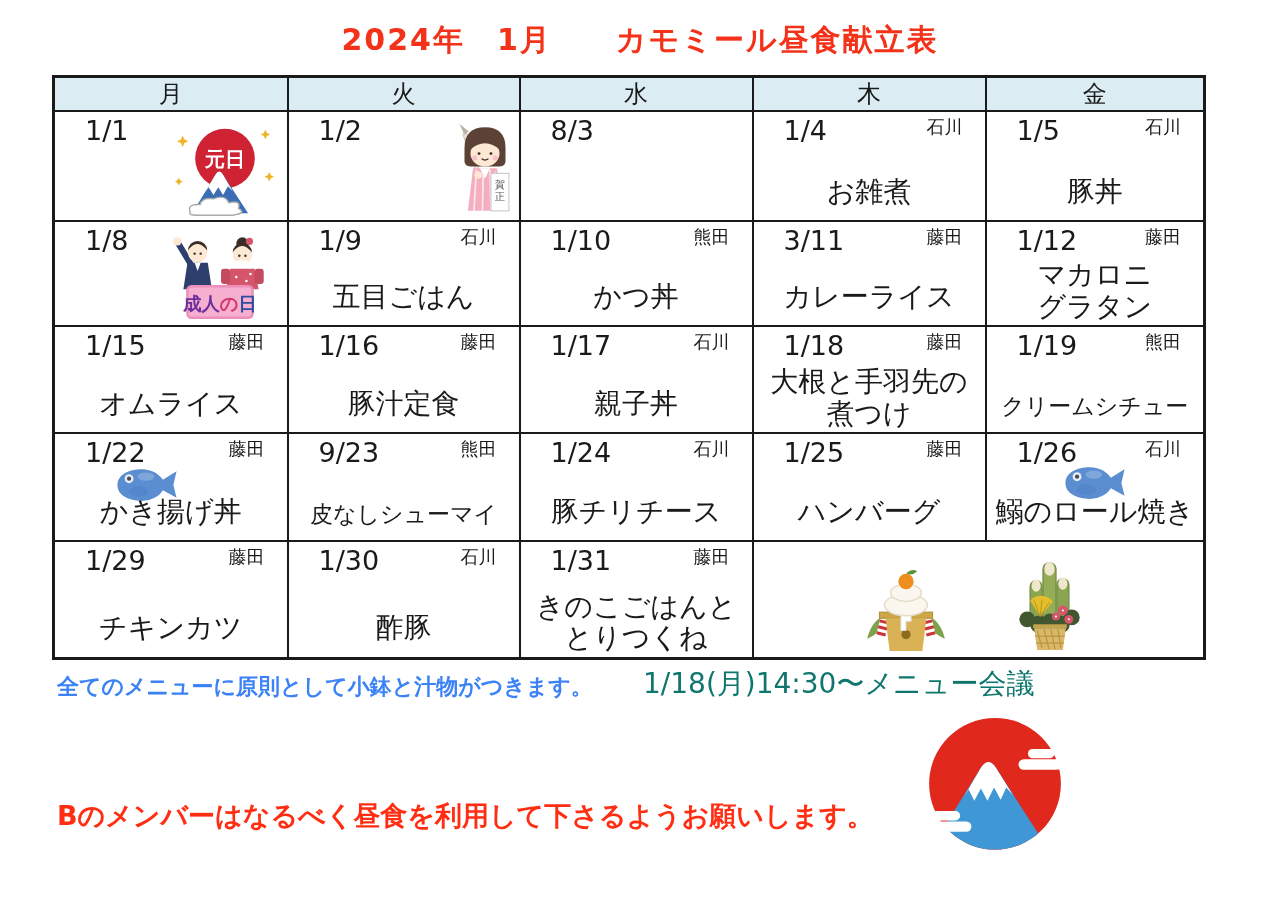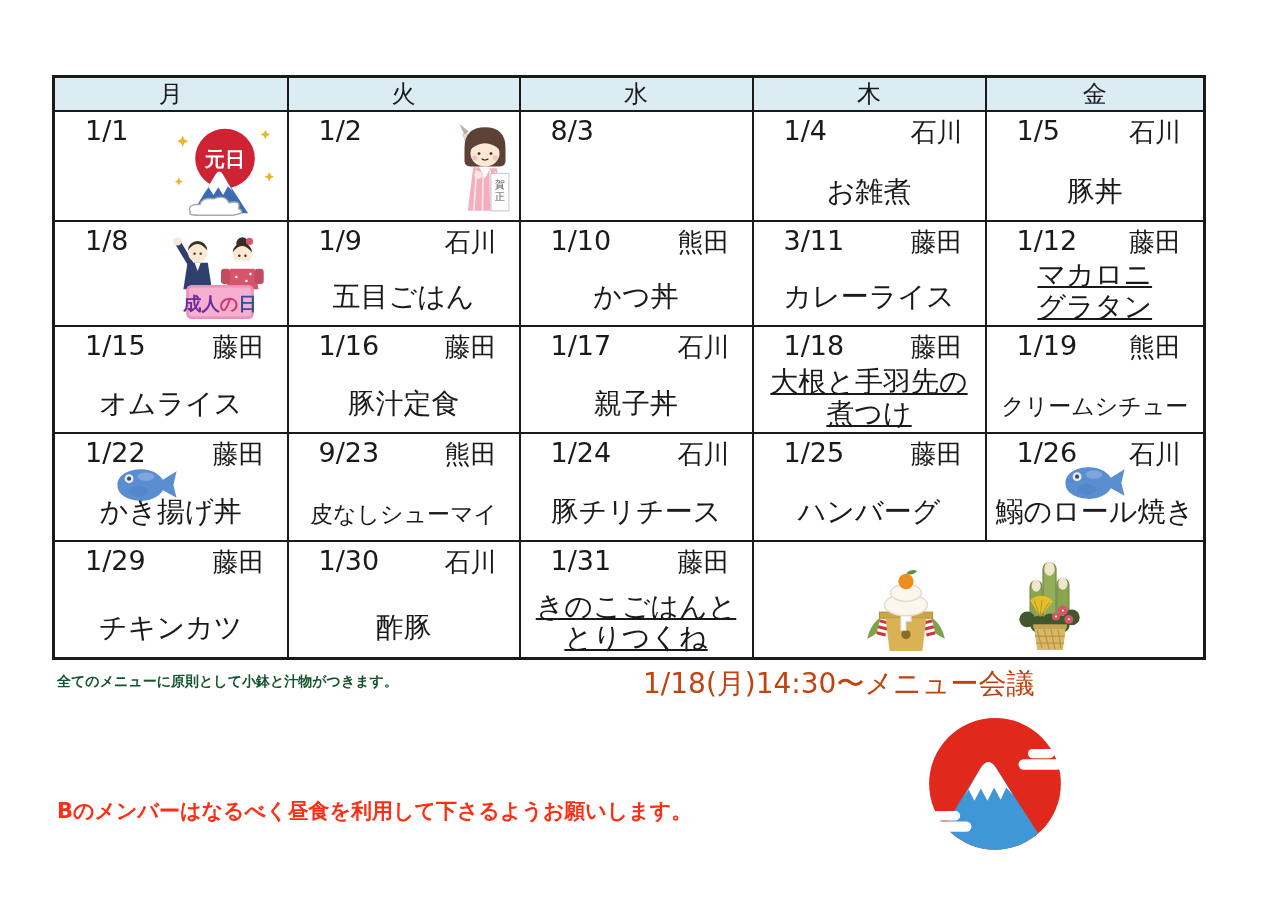--- a/index.html
+++ b/index.html
@@ -20,55 +20,56 @@
   tbody tr:nth-child(1) td { height:110px; }
   tbody tr:nth-child(2) td { height:105px; }
   tbody tr:nth-child(3) td { height:107px; }
   tbody tr:nth-child(4) td { height:108px; }
   tbody tr:nth-child(5) td { height:117px; }
 
   .cell { position:relative; width:100%; height:100%; }
   .cell-top { position:absolute; top:3px; left:0; right:0; display:flex;
               justify-content:space-between; padding:0 22px 0 30px; }
   .date  { font-size:27px; }
-  .staff { font-size:26px; }
+  .staff { font-size:18px; }
   .menu  { position:absolute; bottom:13px; left:2px; right:2px; text-align:center;
            font-size:28px; line-height:1.12; white-space:pre-line; }
   .menu-small { font-size:23px; bottom:12px; }
-  .menu-two   { bottom:3px;text-decoration:underline; }
+  .menu-two   { bottom:3px; }
 
   .icon { pointer-events:none; }
   .icon svg { width:100%; height:100%; display:block; }
   .icon-new-year-day-icon  { position:absolute; left:110px; top:8px;  width:120px; height:100px; }
   .icon-kakizome-girl-icon { position:absolute; left:158px; top:10px; width:76px;  height:94px; }
   .icon-coming-of-age-day-icon { position:absolute; left:104px; top:6px; width:122px; height:97px; }
   .icon-fish-icon { position:absolute; width:68px; height:38px; }
   tbody tr:nth-child(4) td:nth-child(1) .icon-fish-icon { left:58px; top:31px; }
   tbody tr:nth-child(4) td:nth-child(5) .icon-fish-icon { left:74px; top:29px; }
   .holiday-icons { position:absolute; inset:0; display:flex; justify-content:center;
                    align-items:flex-end; gap:58px; padding-bottom:4px; }
   .holiday-icons .icon { width:86px; height:94px; }
 
-  .note-black { position:absolute; font-weight:bold; font-size:14px; color:#14532d; line-height:1.38; }
-  .note-red   { position:absolute; font-weight:bold; font-size:21px; line-height:1.38;
+  .note-black { position:absolute; font-weight:bold; font-size:22px; color:#3b82f6; line-height:1.38; }
+  .note-red   { position:absolute; font-weight:bold; font-size:27px; line-height:1.38;
                 color:var(--note-red,#ff2d12); }
   #note1 { left:57px; top:672px; }
-  #meeting { position:absolute; left:643px; top:665px; font-size:28px; color:#c2410c; }
+  #meeting { position:absolute; left:643px; top:665px; font-size:28px; color:#0f766e; }
   #notes23 { left:57px; top:726px; }
   #rednotes { left:57px; top:797px; }
   .fish-inline { display:inline-block; width:112px; height:33px; vertical-align:middle; margin:0 2px; }
   .fish-inline svg { width:100%; height:100%; display:block; }
   #fuji-sun { position:absolute; left:915px; top:708px; width:160px; height:160px; }
   #fuji-sun svg { width:100%; height:100%; }
 </style>
 </head>
 <body>
 
 <div id="page">
 
+  <div class="title">2024年　1月　　カモミール昼食献立表</div>
 
   <table class="cal">
     <colgroup>
       <col style="width:234px">
         <col style="width:232px">
         <col style="width:233px">
       <col style="width:233px">
         <col style="width:219px">
     </colgroup>
     <thead>

